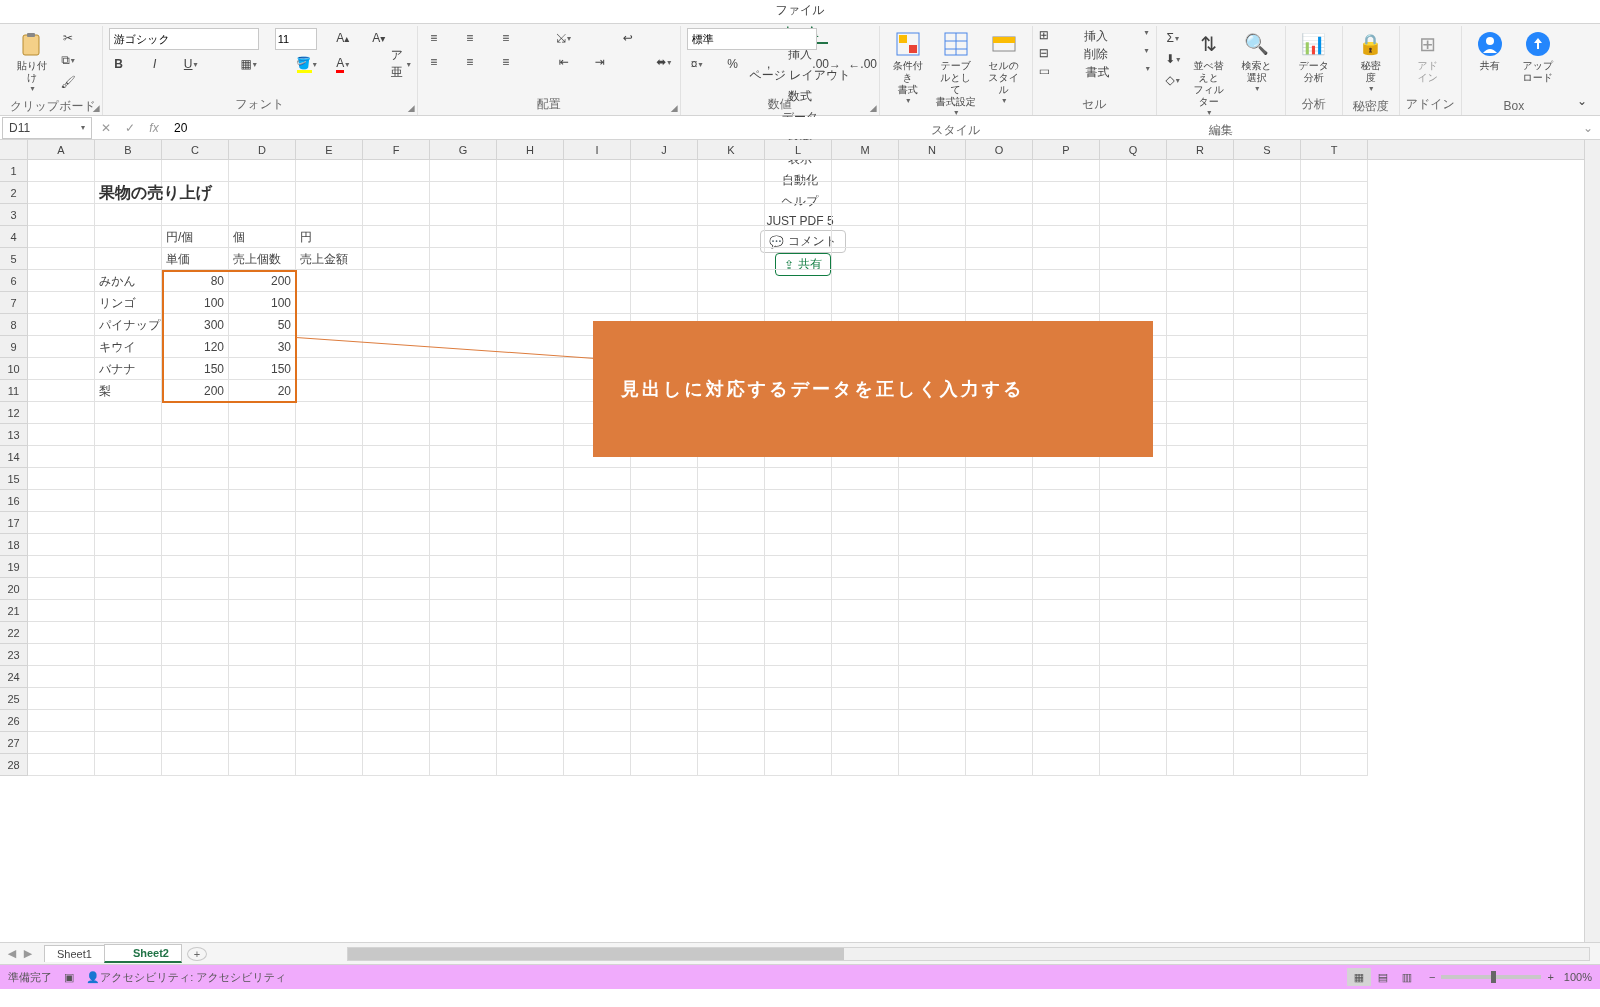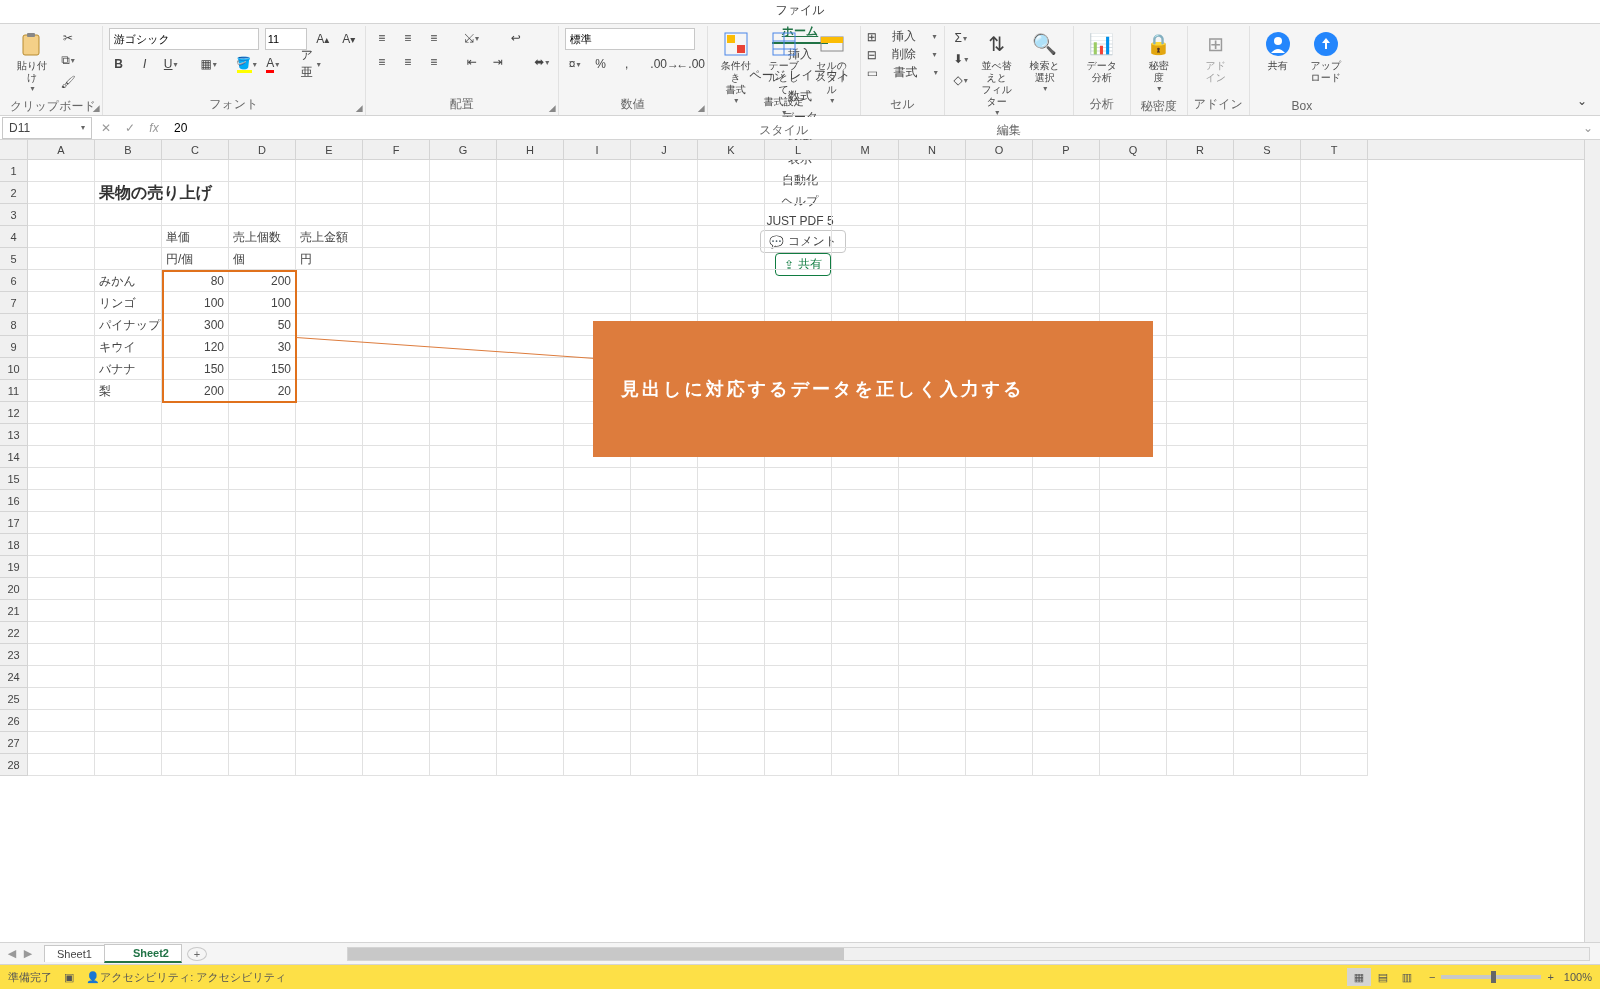--- a/index.html
+++ b/index.html
@@ -14,21 +14,21 @@
 .btn-pill.green { border-color: #107c41; color: #107c41; }
 
 
 .ribbon { display: flex; height: 92px; background: #f5f5f5; border-bottom: 1px solid #d4d4d4; padding: 2px 4px 0 4px; }
 .group { display: flex; flex-direction: column; justify-content: space-between; padding: 2px 6px 0 6px; border-right: 1px solid #e1e1e1; position: relative; }
 .group-body { display: flex; align-items: flex-start; gap: 4px; flex: 1; }
 .group-label { text-align: center; font-size: 12px; color: #666; padding: 2px 0; }
 .group-launcher { position: absolute; right: 2px; bottom: 2px; font-size: 9px; color: #888; cursor: pointer; }
 
 .vstack { display: flex; flex-direction: column; gap: 2px; }
-.hstack { display: flex; align-items: center; gap: 6px; }
+.hstack { display: flex; gap: 16px; }
 .big-btn { display: flex; flex-direction: column; align-items: center; justify-content: center; width: 44px; padding: 2px; cursor: pointer; font-size: 10px; text-align: center; line-height: 1.2; }
 .big-btn .icon { width: 28px; height: 28px; display: flex; align-items: center; justify-content: center; margin-bottom: 2px; }
 .small-btn { width: 20px; height: 20px; display: flex; align-items: center; justify-content: center; cursor: pointer; font-size: 12px; color: #444; }
 .dd { font-size: 8px; color: #666; margin-left: 1px; }
 
 .font-select { width: 150px; height: 22px; border: 1px solid #c8c8c8; background: #fff; font-size: 11px; padding: 0 4px; }
 .size-select { width: 42px; height: 22px; border: 1px solid #c8c8c8; background: #fff; font-size: 11px; padding: 0 2px; }
 .numfmt-select { width: 130px; height: 22px; border: 1px solid #c8c8c8; background: #fff; font-size: 11px; padding: 0 4px; }
 
 
@@ -58,21 +58,21 @@
 
 .sheet-tabs { display: flex; align-items: center; height: 22px; background: #f5f5f5; border-top: 1px solid #d4d4d4; padding: 0 4px; font-size: 11px; }
 .st-nav { width: 16px; text-align: center; color: #999; cursor: pointer; }
 .st-tab { padding: 2px 12px; border: 1px solid #c8c8c8; border-bottom: none; background: #fff; margin-right: -1px; cursor: pointer; }
 .st-tab.active { border-bottom: 2px solid #217346; color: #217346; font-weight: bold; background: #fff; padding-left: 28px; }
 .st-add { width: 20px; text-align: center; cursor: pointer; color: #666; border: 1px solid #c8c8c8; border-radius: 50%; margin-left: 6px; }
 .hscroll { flex: 1; margin: 0 6px 0 140px; height: 14px; background: #f0f0f0; border: 1px solid #d4d4d4; position: relative; }
 .hscroll-thumb { position: absolute; left: 0; top: 0; width: 40%; height: 100%; background: #c8c8c8; }
 
 
-.status-bar { display: flex; align-items: center; height: 22px; background: #fde047; border-top: 1px solid #d4d4d4; padding: 12px 8px; font-size: 11px; color: #555; }
+.status-bar { display: flex; align-items: center; height: 22px; background: #f0abfc; border-top: 1px solid #d4d4d4; padding: 12px 8px; font-size: 11px; color: #555; }
 .status-bar .spacer { flex: 1; }
 .view-btn { width: 24px; height: 18px; display: flex; align-items: center; justify-content: center; border: 1px solid transparent; cursor: pointer; }
 .view-btn.active { background: #d4d4d4; }
 .zoom-slider { width: 100px; height: 4px; background: #c8c8c8; margin: 0 6px; position: relative; }
 .zoom-slider::after { content: ""; position: absolute; left: 50%; top: -4px; width: 5px; height: 12px; background: #666; }
 
 svg { display: block; }
 </style>
 </head>
 <body>
@@ -510,45 +510,45 @@
           <div class="cell"></div>
           <div class="cell"></div>
           <div class="cell"></div>
           <div class="cell"></div>
           <div class="cell"></div>
           <div class="cell"></div>
         </div>
         <div class="cells-row">
           <div class="cell"></div>
           <div class="cell"></div>
+          <div class="cell">円/個</div>
+          <div class="cell">個</div>
+          <div class="cell">円</div>
+          <div class="cell"></div>
+          <div class="cell"></div>
+          <div class="cell"></div>
+          <div class="cell"></div>
+          <div class="cell"></div>
+          <div class="cell"></div>
+          <div class="cell"></div>
+          <div class="cell"></div>
+          <div class="cell"></div>
+          <div class="cell"></div>
+          <div class="cell"></div>
+          <div class="cell"></div>
+          <div class="cell"></div>
+          <div class="cell"></div>
+          <div class="cell"></div>
+        </div>
+        <div class="cells-row">
+          <div class="cell"></div>
+          <div class="cell"></div>
           <div class="cell">単価</div>
           <div class="cell">売上個数</div>
           <div class="cell">売上金額</div>
-          <div class="cell"></div>
-          <div class="cell"></div>
-          <div class="cell"></div>
-          <div class="cell"></div>
-          <div class="cell"></div>
-          <div class="cell"></div>
-          <div class="cell"></div>
-          <div class="cell"></div>
-          <div class="cell"></div>
-          <div class="cell"></div>
-          <div class="cell"></div>
-          <div class="cell"></div>
-          <div class="cell"></div>
-          <div class="cell"></div>
-          <div class="cell"></div>
-        </div>
-        <div class="cells-row">
-          <div class="cell"></div>
-          <div class="cell"></div>
-          <div class="cell">円/個</div>
-          <div class="cell">個</div>
-          <div class="cell">円</div>
           <div class="cell"></div>
           <div class="cell"></div>
           <div class="cell"></div>
           <div class="cell"></div>
           <div class="cell"></div>
           <div class="cell"></div>
           <div class="cell"></div>
           <div class="cell"></div>
           <div class="cell"></div>
           <div class="cell"></div>

